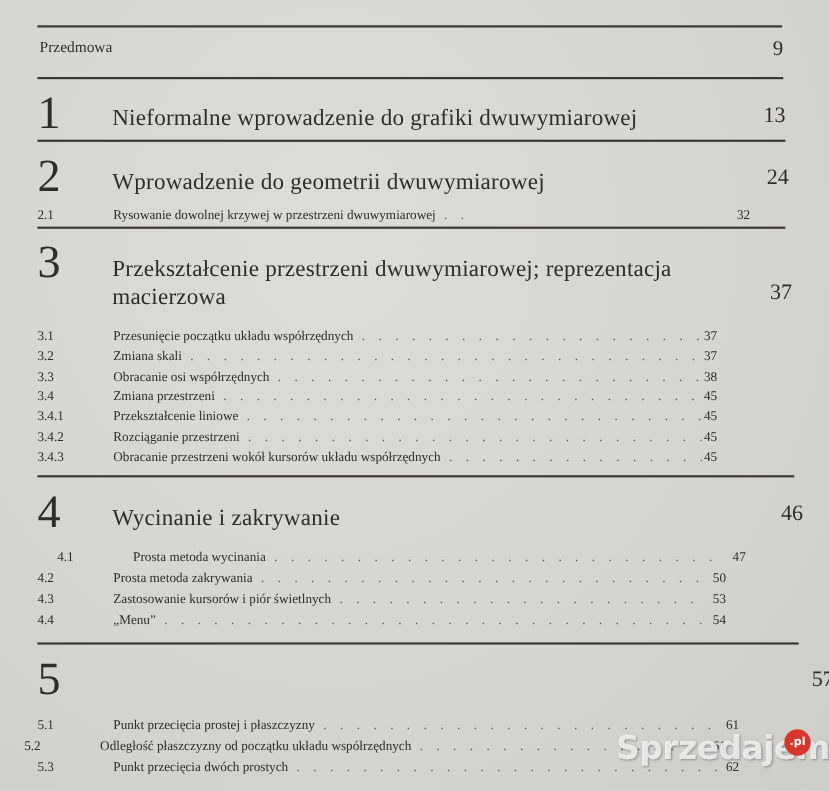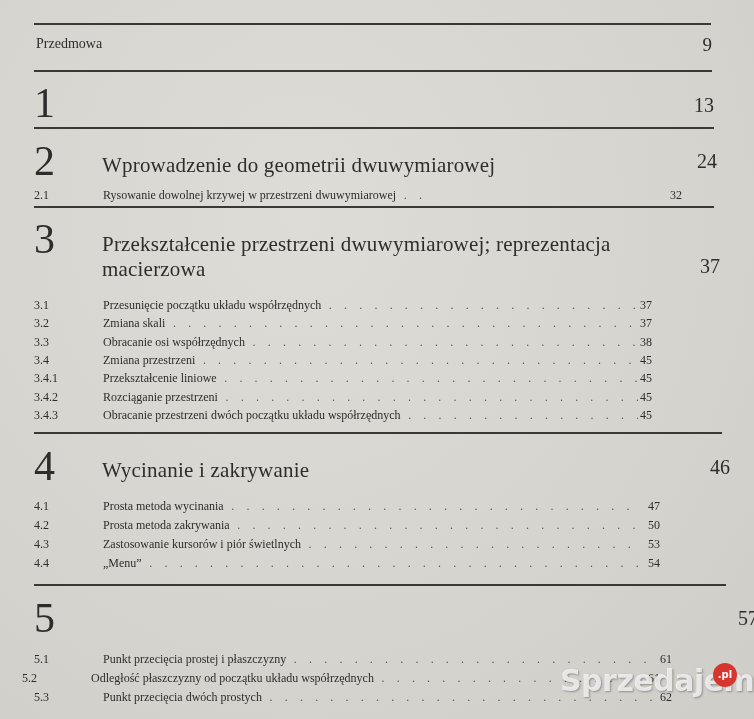--- a/index.html
+++ b/index.html
@@ -49,20 +49,21 @@
 
 <div class="page">
 
   <div class="rule" style="left:34px; top:23px; width:677px;"></div>
 
   <div class="abs front-title" style="left:36px; top:36px;">Przedmowa</div>
   <div class="abs front-page" style="left:690px; top:34px; width:22px;">9</div>
   <div class="rule" style="left:34px; top:70px; width:678px;"></div>
 
   <div class="abs ch-num" style="left:34px; top:82px;">1</div>
+  <div class="abs ch-title" style="left:102px; top:95px;">Nieformalne wprowadzenie do grafiki dwuwymiarowej</div>
   <div class="abs ch-page" style="left:680px; top:94px; width:34px;">13</div>
   <div class="rule" style="left:34px; top:127px; width:680px;"></div>
 
   <div class="abs ch-num" style="left:34px; top:140px;">2</div>
   <div class="abs ch-title" style="left:102px; top:153px;">Wprowadzenie do geometrii dwuwymiarowej</div>
   <div class="abs ch-page" style="left:680px; top:150px; width:37px;">24</div>
 
   <div class="sec-row" style="left:34px; top:186px; width:650px;">
     <span class="sec-num">2.1</span>
     <span class="sec-title" style="left:69px; width:500px;"><span>Rysowanie dowolnej krzywej w przestrzeni dwuwymiarowej</span><span class="dots"> . .</span></span>
@@ -101,33 +102,33 @@
         <span class="sec-title" style="left: 69px; width: 535px;"><span>Przekształcenie liniowe</span><span class="dots"> . . . . . . . . . . . . . . . . . . . . . . . . . . . . . . . . . . . . . . . . . . .</span></span>
         <span class="sec-page" style="left: 588px; width: 30px;">45</span>
       </div>
       <div class="sec-row" style="left: 34px; top: 387.5px; width: 680px;">
         <span class="sec-num">3.4.2</span>
         <span class="sec-title" style="left: 69px; width: 535px;"><span>Rozciąganie przestrzeni</span><span class="dots"> . . . . . . . . . . . . . . . . . . . . . . . . . . . . . . . . . . . . . . . . . . .</span></span>
         <span class="sec-page" style="left: 588px; width: 30px;">45</span>
       </div>
       <div class="sec-row" style="left: 34px; top: 405.8px; width: 680px;">
         <span class="sec-num">3.4.3</span>
-        <span class="sec-title" style="left: 69px; width: 535px;"><span>Obracanie przestrzeni dwóch początku układu współrzędnych</span><span class="dots"> . . . . . . . . . . . . . . . . . . . . . . . . . . . . . . . . . . . . . . . . . . .</span></span>
+        <span class="sec-title" style="left: 69px; width: 535px;"><span>Obracanie przestrzeni wokół kursorów układu współrzędnych</span><span class="dots"> . . . . . . . . . . . . . . . . . . . . . . . . . . . . . . . . . . . . . . . . . . .</span></span>
         <span class="sec-page" style="left: 588px; width: 30px;">45</span>
       </div>
     </div>
 
   <div class="rule" style="left:34px; top:432px; width:688px;"></div>
 
   <div class="abs ch-num" style="left:34px; top:445px;">4</div>
   <div class="abs ch-title" style="left:102px; top:458px;">Wycinanie i zakrywanie</div>
   <div class="abs ch-page" style="left:690px; top:456px; width:40px;">46</div>
 
   <div id="ch4-sections">
-      <div class="sec-row" style="left: 34px; top: 497px; width: 680px;">
+      <div class="sec-row" style="left: 52px; top: 497px; width: 680px;">
         <span class="sec-num">4.1</span>
         <span class="sec-title" style="left: 69px; width: 535px;"><span>Prosta metoda wycinania</span><span class="dots"> . . . . . . . . . . . . . . . . . . . . . . . . . . . . . . . . . . . . . . . . . . .</span></span>
         <span class="sec-page" style="left: 596px; width: 30px;">47</span>
       </div>
       <div class="sec-row" style="left: 34px; top: 516px; width: 680px;">
         <span class="sec-num">4.2</span>
         <span class="sec-title" style="left: 69px; width: 535px;"><span>Prosta metoda zakrywania</span><span class="dots"> . . . . . . . . . . . . . . . . . . . . . . . . . . . . . . . . . . . . . . . . . . .</span></span>
         <span class="sec-page" style="left: 596px; width: 30px;">50</span>
       </div>
       <div class="sec-row" style="left: 34px; top: 535px; width: 680px;">

